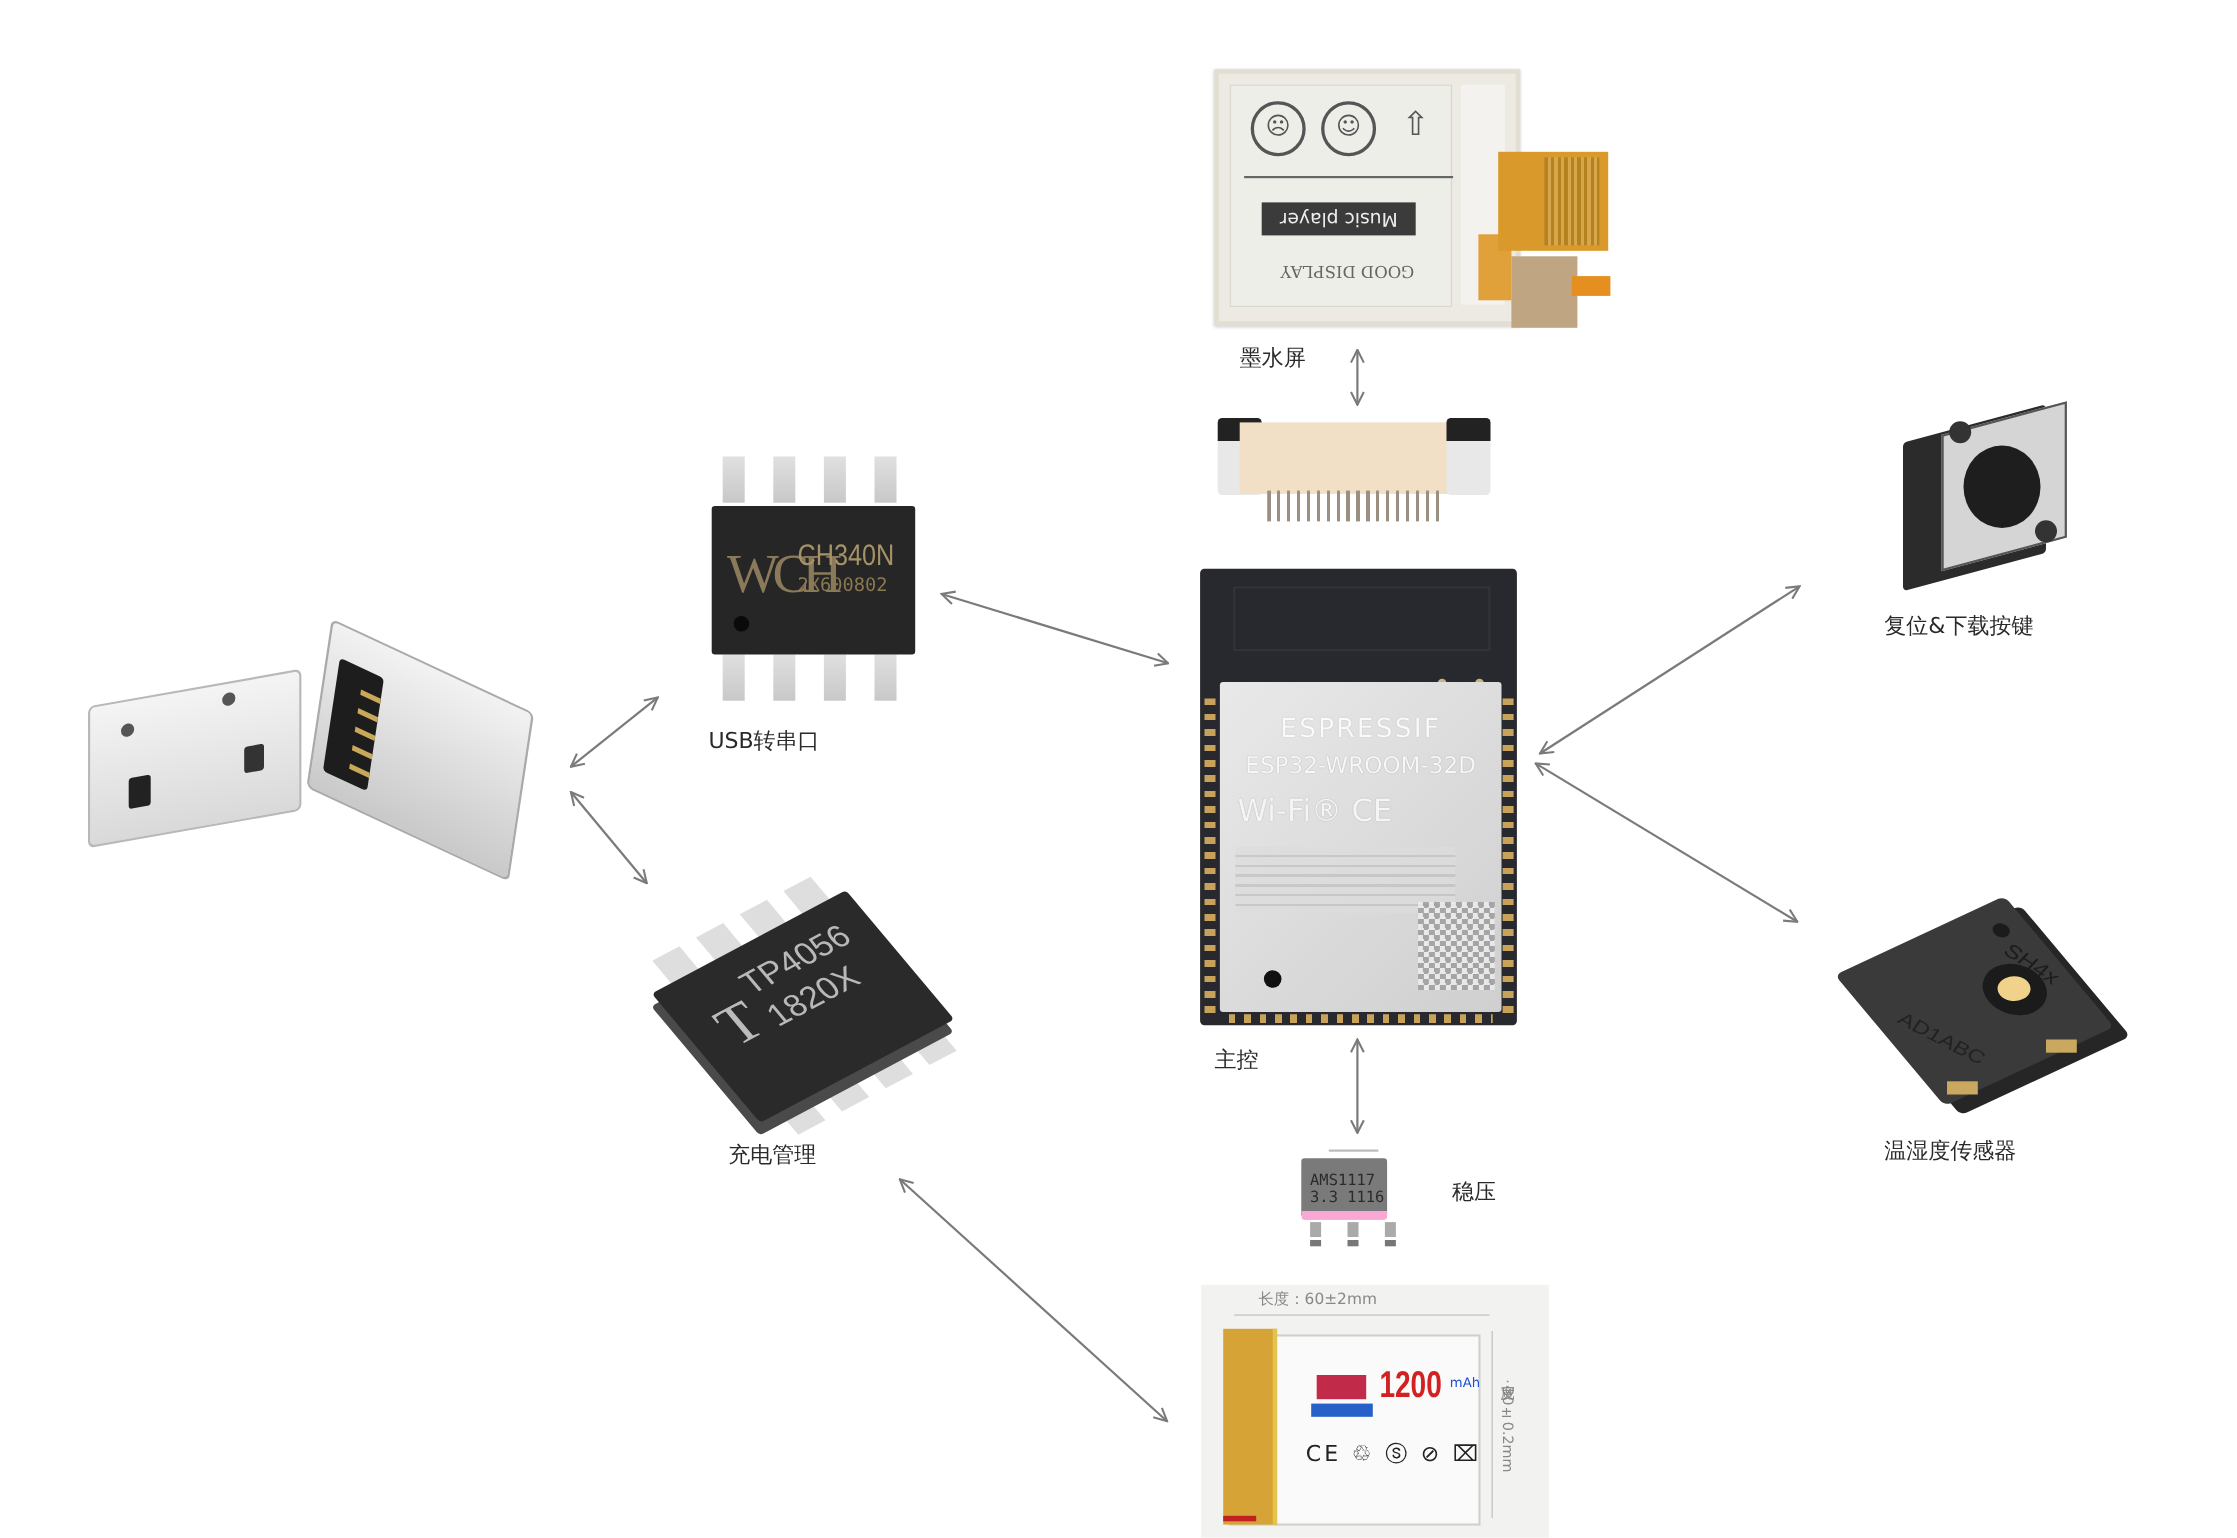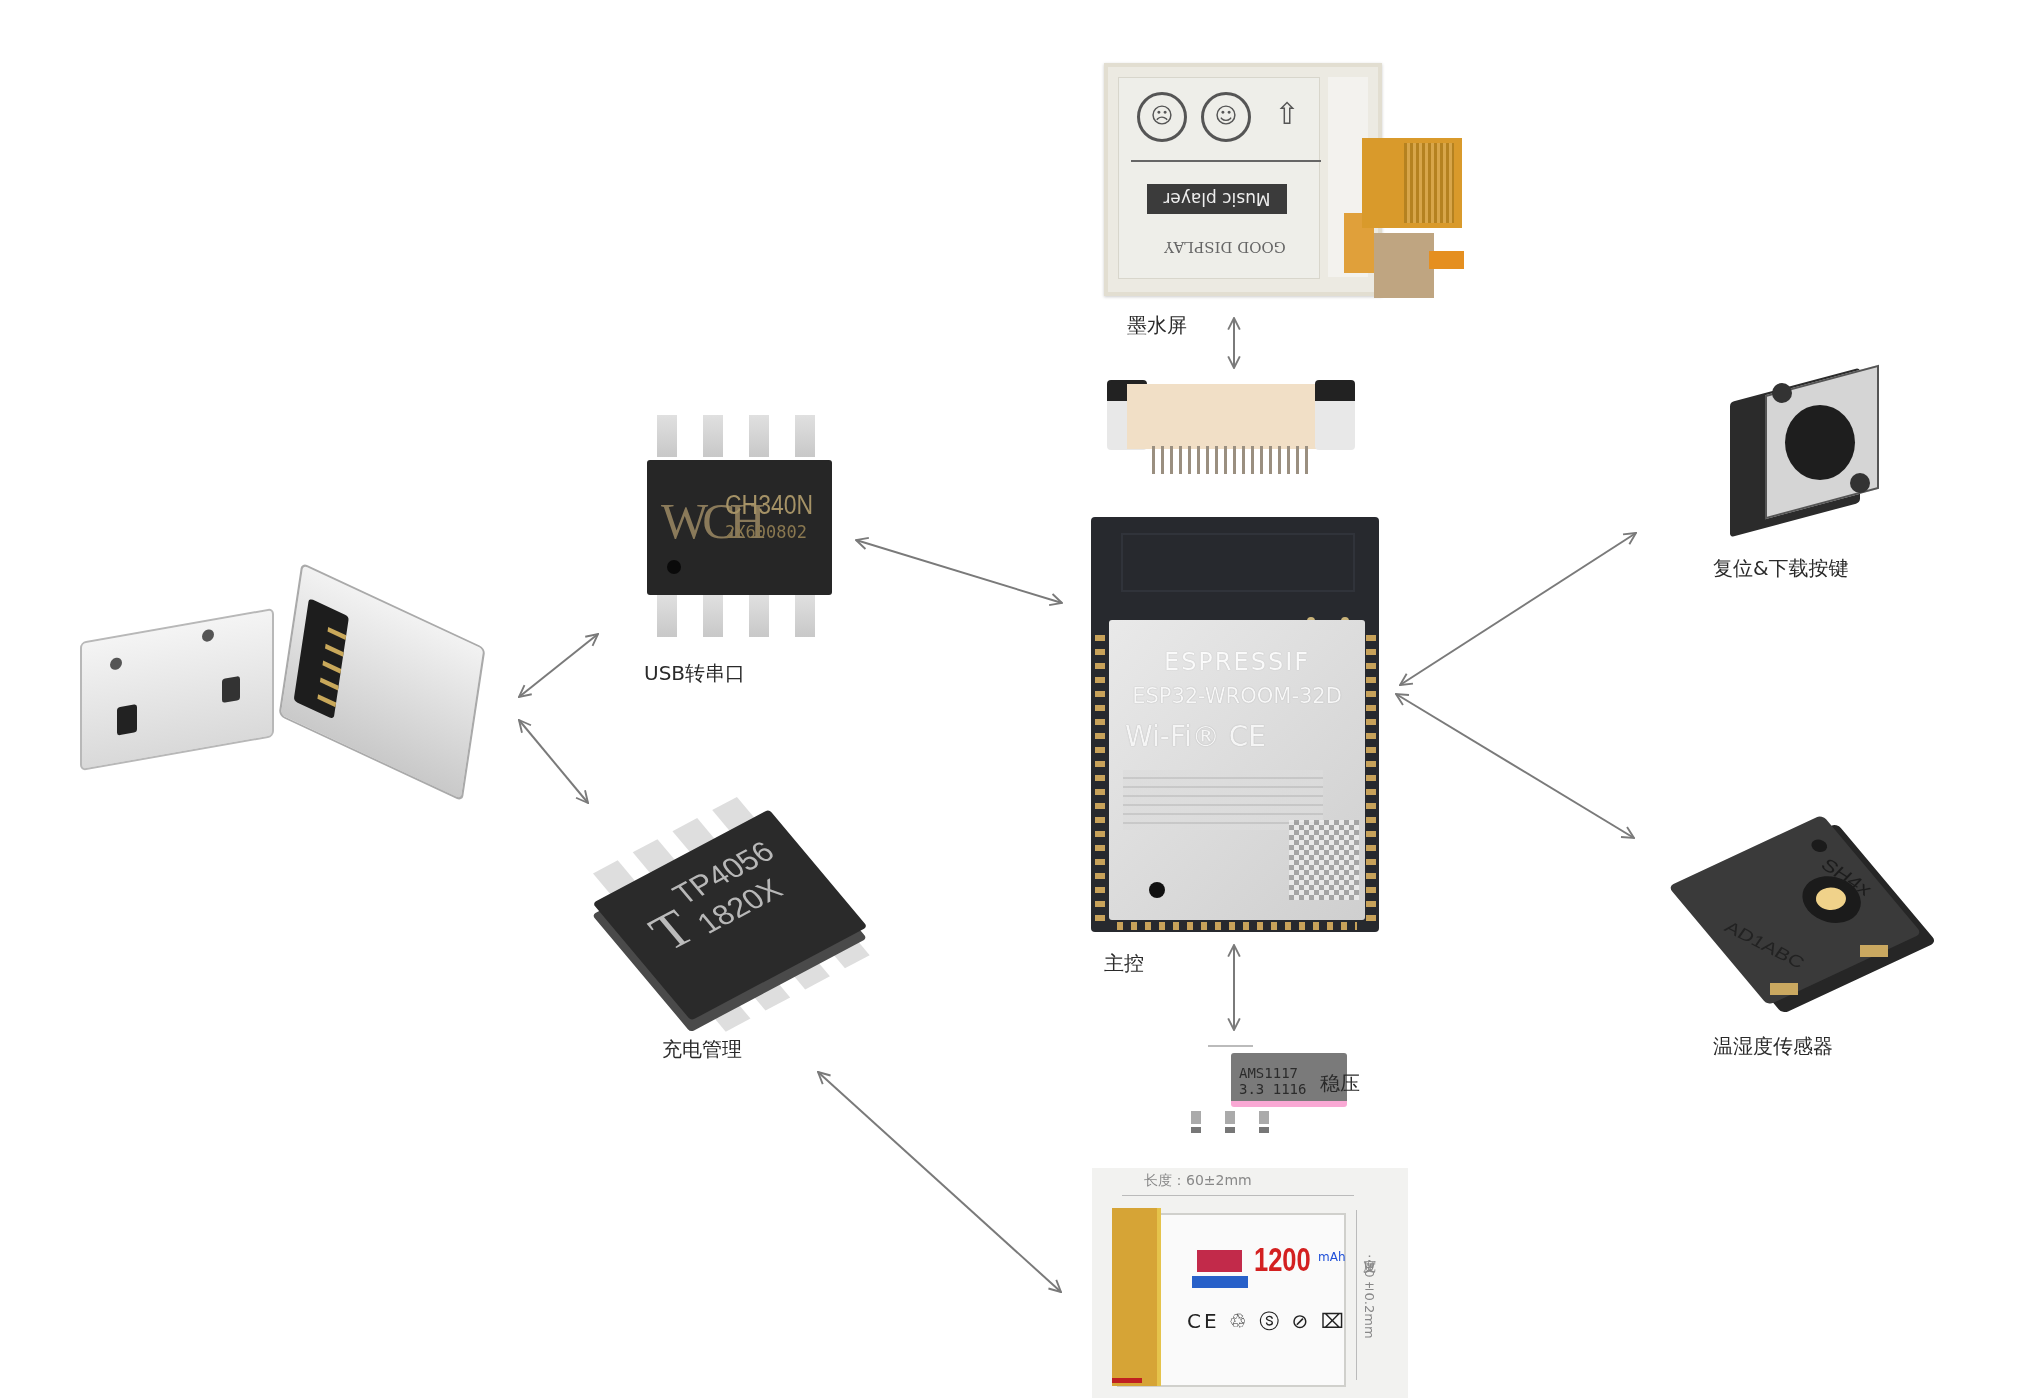--- a/index.html
+++ b/index.html
@@ -45,21 +45,21 @@
   #esp .maker{position:absolute;left:0;width:256px;top:28px;text-align:center;font-size:24px;letter-spacing:2px;color:#fafafa;text-shadow:0 0 1px #aaa;}
   #esp .model{position:absolute;left:0;width:256px;top:64px;text-align:center;font-size:21px;color:#f7f7f7;text-shadow:0 0 1px #999;}
   #esp .cert{position:absolute;left:16px;top:100px;font-size:28px;color:#f5f5f5;text-shadow:0 0 1px #999;}
   #esp .fine{position:absolute;left:14px;top:150px;width:200px;height:60px;background:repeating-linear-gradient(#dcdcdc 0 7px,#bfbfbf 7px 9px);opacity:.7;}
   #esp .qr{position:absolute;left:180px;top:200px;width:70px;height:80px;background:repeating-conic-gradient(#999 0 25%,#eee 0 50%) 0 0/10px 10px;opacity:.8;}
   #esp .pin1{position:absolute;left:40px;top:262px;width:16px;height:16px;border-radius:50%;background:#111;}
 
   
   #ams{left:1183px;top:1045px;width:100px;height:90px;}
   #ams .tab{position:absolute;left:25px;top:0;width:45px;height:6px;border-top:2px solid #bbb;}
-  #ams .body{position:absolute;left:0;top:8px;width:116px;height:48px;background:#7a7a7a;border-bottom:6px solid #f9a8d4;border-radius:3px;margin-left:48px;}
+  #ams .body{position:absolute;left:0;top:8px;width:78px;height:48px;background:#7a7a7a;border-bottom:8px solid #f9a8d4;border-radius:3px;}
   #ams .t1,#ams .t2{position:absolute;left:8px;font-size:14px;color:#2b2b2b;}
   #ams .t1{top:12px;} #ams .t2{top:28px;}
   #ams .leg{position:absolute;top:66px;width:10px;height:22px;background:linear-gradient(#aaa 0 60%,transparent 60% 75%,#777 75%);}
 
   
   #battery{left:1092px;top:1168px;width:316px;height:230px;background:#f2f2f0;}
   #battery .cell{position:absolute;left:25px;top:45px;width:225px;height:170px;background:#fafafa;border:2px solid #d0d0cc;}
   #battery .pcb{position:absolute;left:20px;top:40px;width:45px;height:178px;background:#d6a436;border-right:4px solid #e5c34b;}
   #battery .dimtop{position:absolute;left:52px;top:4px;font-size:14px;color:#888;}
   #battery .dimline{position:absolute;left:30px;top:27px;width:232px;border-top:1px solid #bbb;}

